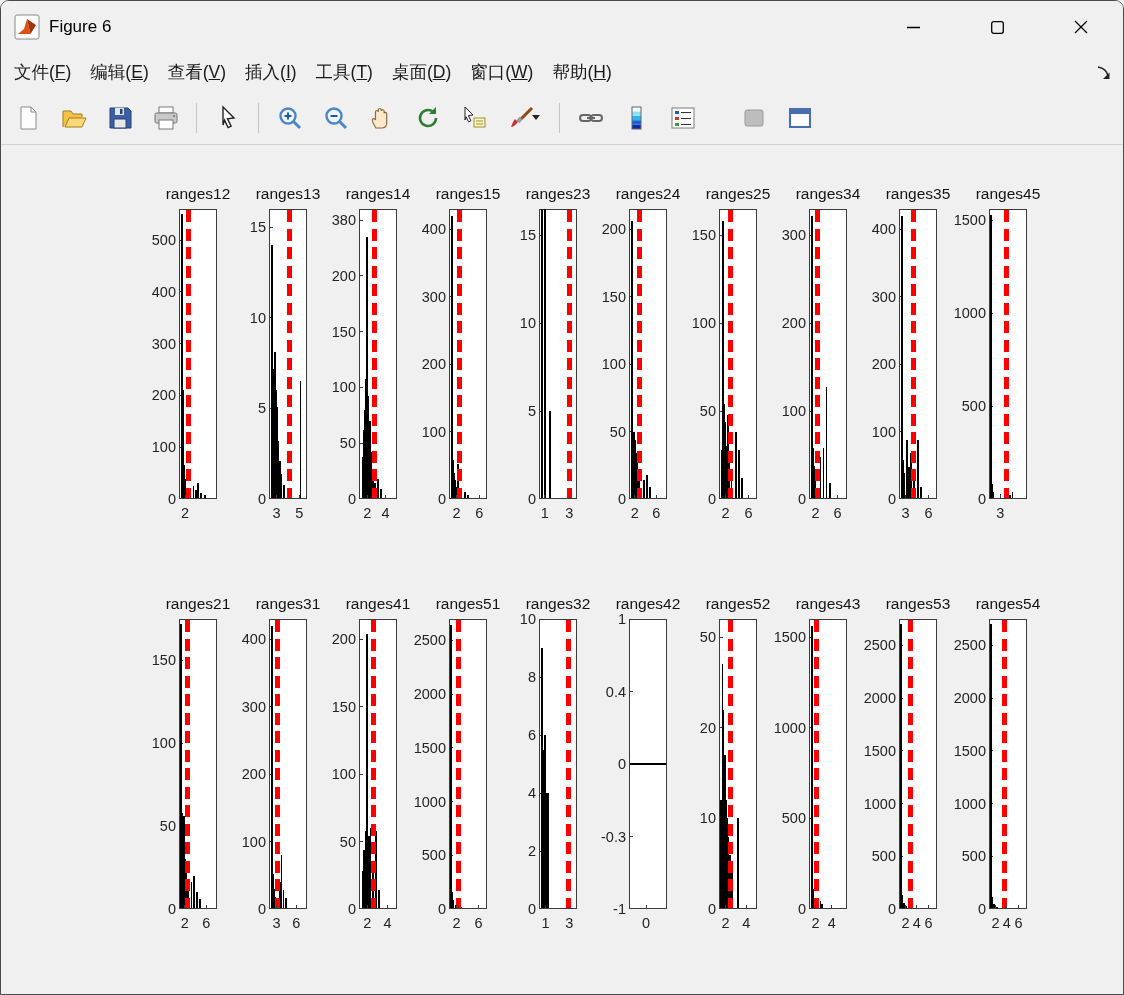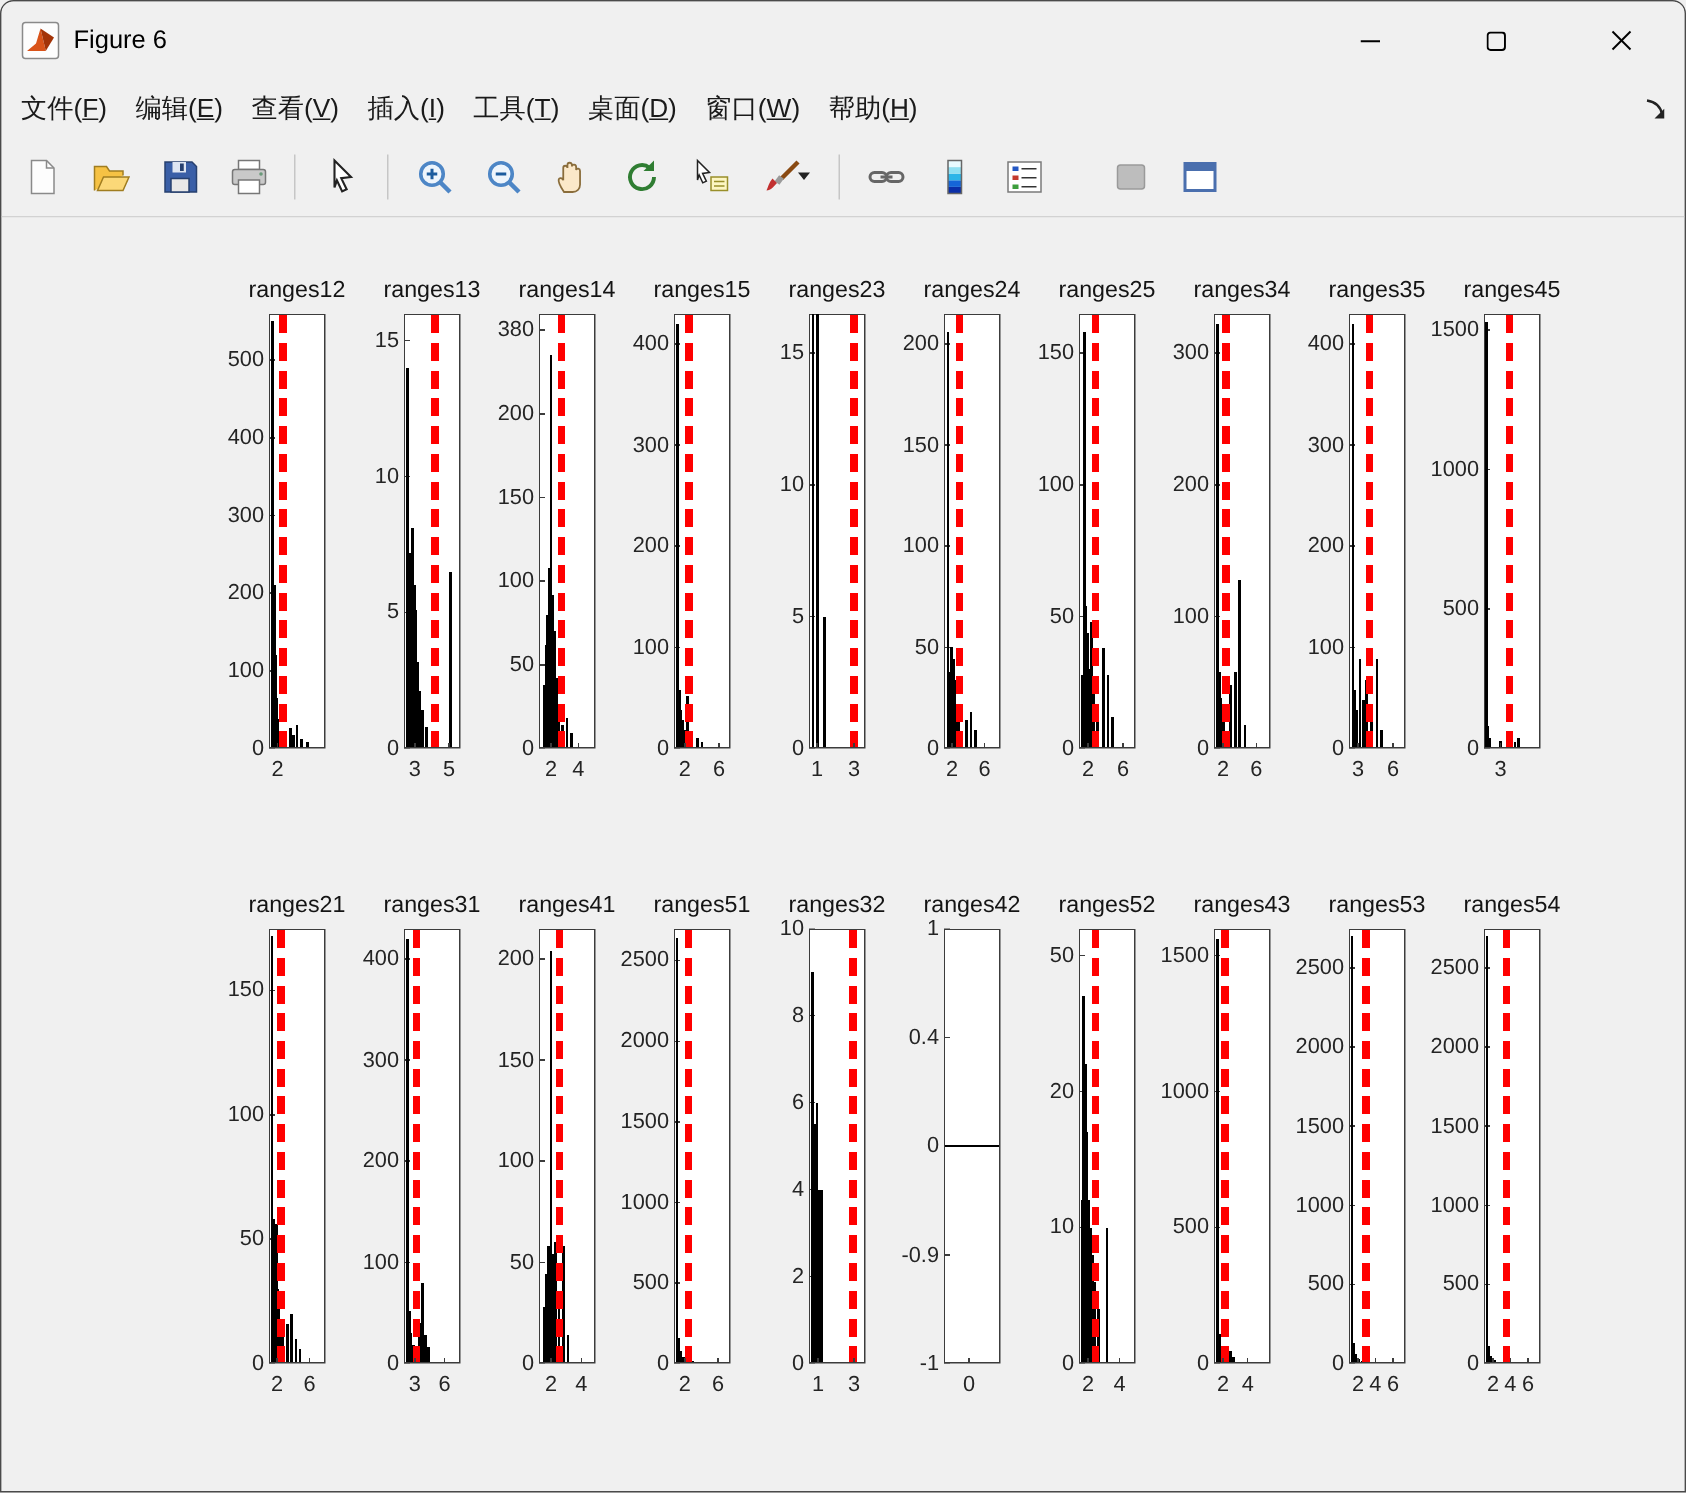--- a/index.html
+++ b/index.html
@@ -675,21 +675,21 @@
             <line x1="29.64" y1="1" x2="29.64" y2="289" stroke="#ff0000" stroke-width="5" stroke-dasharray="12 6.5"></line>
             <line x1="6.460000000000001" y1="289.5" x2="6.460000000000001" y2="286" stroke="#3c3c3c" stroke-width="1"></line>
             <line x1="30.400000000000002" y1="289.5" x2="30.400000000000002" y2="286" stroke="#3c3c3c" stroke-width="1"></line>
           </svg>
         </div>
       </div>
       <div class="cell">
         <div class="ptitle">ranges42</div>
         <div class="parea">
           <div class="ytick" style="top: 290px;">-1</div>
-          <div class="ytick" style="top: 217.5px;">-0.9</div>
+          <div class="ytick" style="top: 217.5px;">-0.3</div>
           <div class="ytick" style="top: 145px;">0</div>
           <div class="ytick" style="top: 72.5px;">0.4</div>
           <div class="ytick" style="top: 0px;">1</div>
           <div class="xtick" style="left: 67.1px;">0</div>
           <svg width="38" height="290" class="pbox" shape-rendering="crispEdges">
             <rect x="0.5" y="0.5" width="37" height="289" fill="#ffffff" stroke="#3c3c3c" stroke-width="1"></rect>
             <line x1="0.5" y1="290" x2="4" y2="290" stroke="#3c3c3c" stroke-width="1"></line>
             <line x1="0.5" y1="217.5" x2="4" y2="217.5" stroke="#3c3c3c" stroke-width="1"></line>
             <line x1="0.5" y1="145" x2="4" y2="145" stroke="#3c3c3c" stroke-width="1"></line>
             <line x1="0.5" y1="72.5" x2="4" y2="72.5" stroke="#3c3c3c" stroke-width="1"></line>

